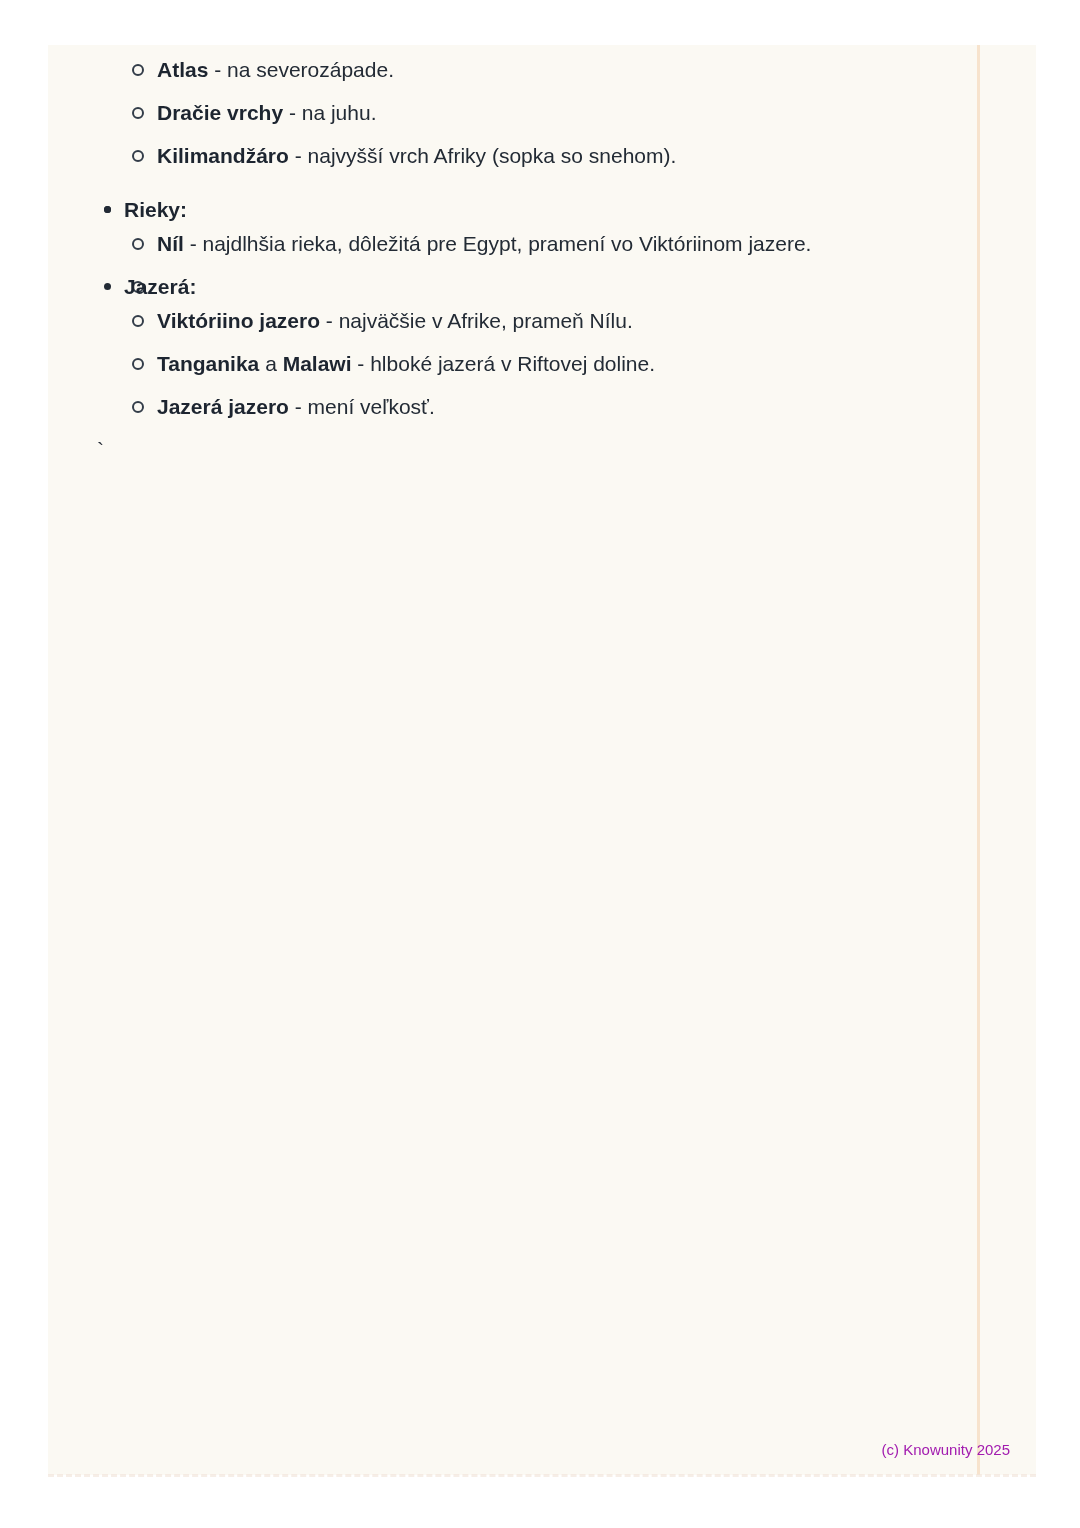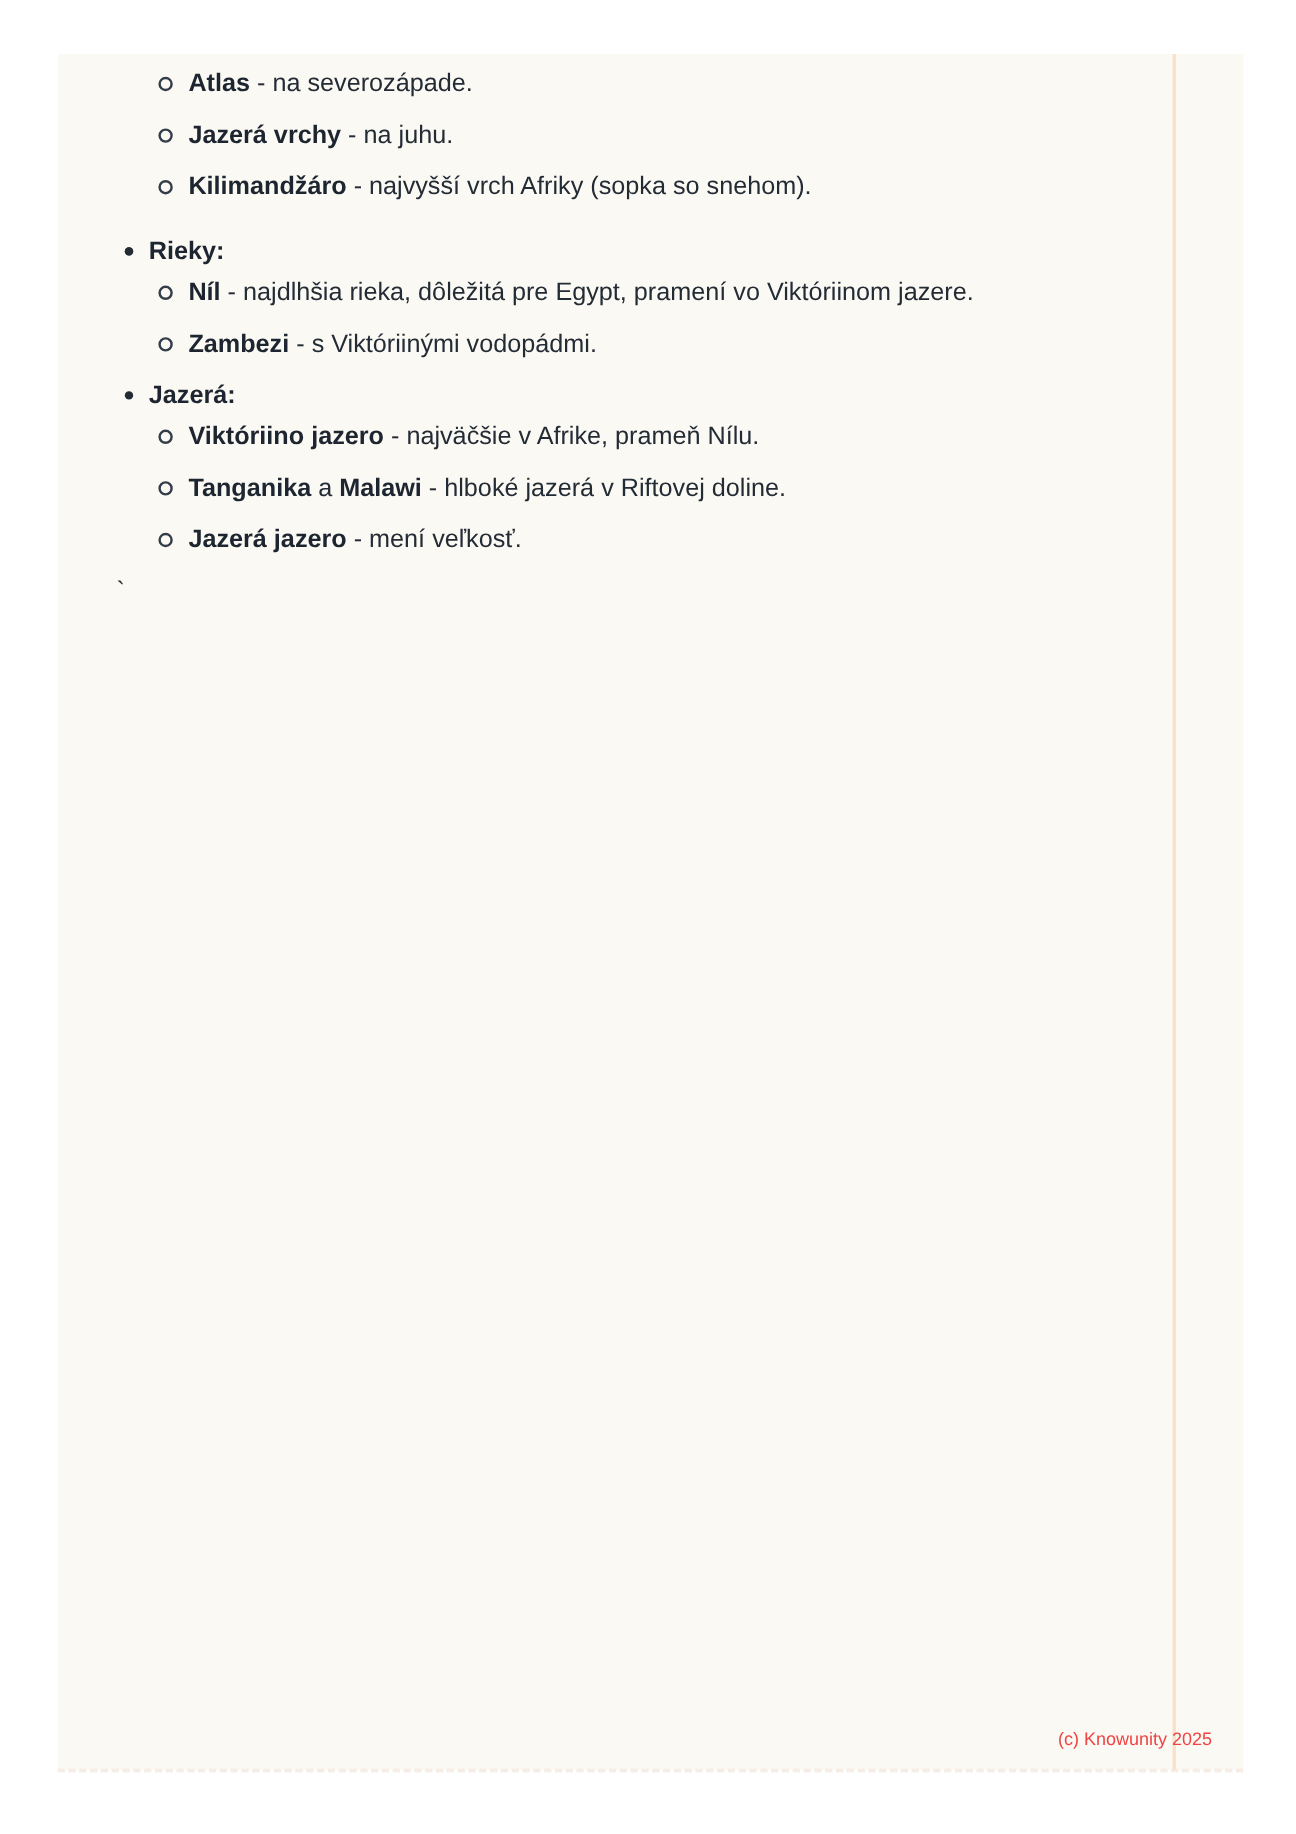--- a/index.html
+++ b/index.html
@@ -115,21 +115,21 @@
 
     <div class="content" style="color: rgb(35, 43, 53);">
 
       <ul class="ul-circle-top">
         <li class="sub-item">
           <span class="ring"></span>
           <span class="li-text"><span class="b">Atlas</span><span> - na severozápade.</span></span>
         </li>
         <li class="sub-item">
           <span class="ring"></span>
-          <span class="li-text"><span class="b">Jazerá vrchy</span><span> - na juhu.</span></span>
+          <span class="li-text"><span class="b">Dračie vrchy</span><span> - na juhu.</span></span>
         </li>
         <li class="sub-item">
           <span class="ring"></span>
           <span class="li-text"><span class="b">Kilimandžáro</span><span> - najvyšší vrch Afriky (sopka so snehom).</span></span>
         </li>
       </ul>
 
       <ul class="ul-disc">
 
         <li>
@@ -139,21 +139,20 @@
         <li>
           <span class="dot"></span>
           <span class="li-text"><span class="b">Rieky:</span></span>
           <ul class="ul-circle">
             <li class="sub-item">
               <span class="ring"></span>
               <span class="li-text"><span class="b">Níl</span><span> - najdlhšia rieka, dôležitá pre Egypt, pramení vo Viktóriinom jazere.</span></span>
             </li>
             <li class="sub-item">
               <span class="ring"></span>
-              <span class="li-text"><span class="b">Zambezi</span><span> - s Viktóriinými vodopádmi.</span></span>
             </li>
           </ul>
         </li>
 
         <li>
           <span class="dot"></span>
           <span class="li-text"><span class="b">Jazerá:</span></span>
           <ul class="ul-circle">
             <li class="sub-item">
               <span class="ring"></span>
@@ -168,15 +167,15 @@
               <span class="li-text"><span class="b">Jazerá jazero</span><span> - mení veľkosť.</span></span>
             </li>
           </ul>
         </li>
 
       </ul>
 
       <p class="stray">`</p>
     </div>
 
-    <div class="footer" style="color: #ef4444;">(c) Knowunity 2025</div>
+    <div class="footer" style="color: #a21caf;">(c) Knowunity 2025</div>
   </div>
 </div>
 
 </body></html>

